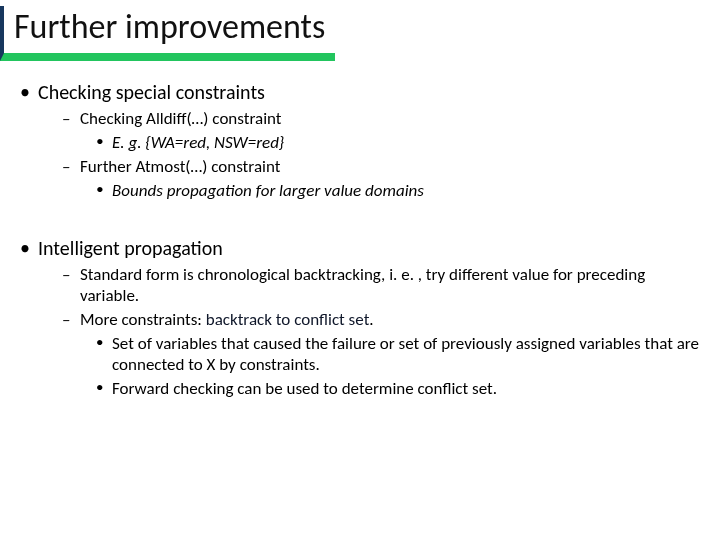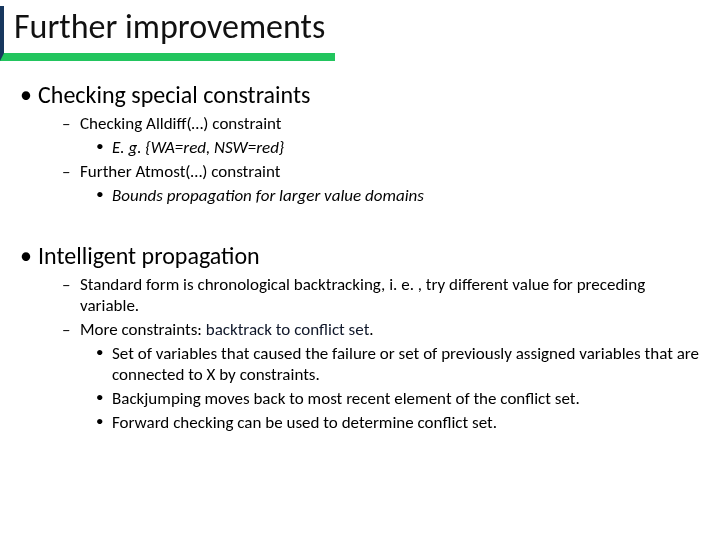--- a/index.html
+++ b/index.html
@@ -25,21 +25,21 @@
     font-weight: 400;
     color: #111;
   }
   .content {
     position: absolute;
     top: 72px;
     left: 18px;
     right: 18px;
   }
   .lvl1 {
-    font-size: 24px;
+    font-size: 20px;
     margin: 8px 0 4px 0;
     padding-left: 20px;
     position: relative;
   }
   .lvl1::before {
     content: "•";
     position: absolute;
     left: 2px;
     top: 0;
     color: #000;
@@ -91,16 +91,15 @@
   <div class="lvl3 italic">Bounds propagation for larger value domains</div>
 
   <div class="gap"></div>
 
   <div class="lvl1">Intelligent propagation</div>
   <div class="lvl2">Standard form is chronological backtracking, i. e. , try different value for preceding variable.</div>
   <div class="lvl2">
     <span>More constraints: </span><span class="highlight">backtrack to conflict set</span><span>.</span>
   </div>
   <div class="lvl3">Set of variables that caused the failure or set of previously assigned variables that are connected to X by constraints.</div>
-  <div class="lvl3">Backjumping moves back to most recent element of the conflict set.</div>
   <div class="lvl3">Forward checking can be used to determine conflict set.</div>
 
 </div>
 
 </body></html>

